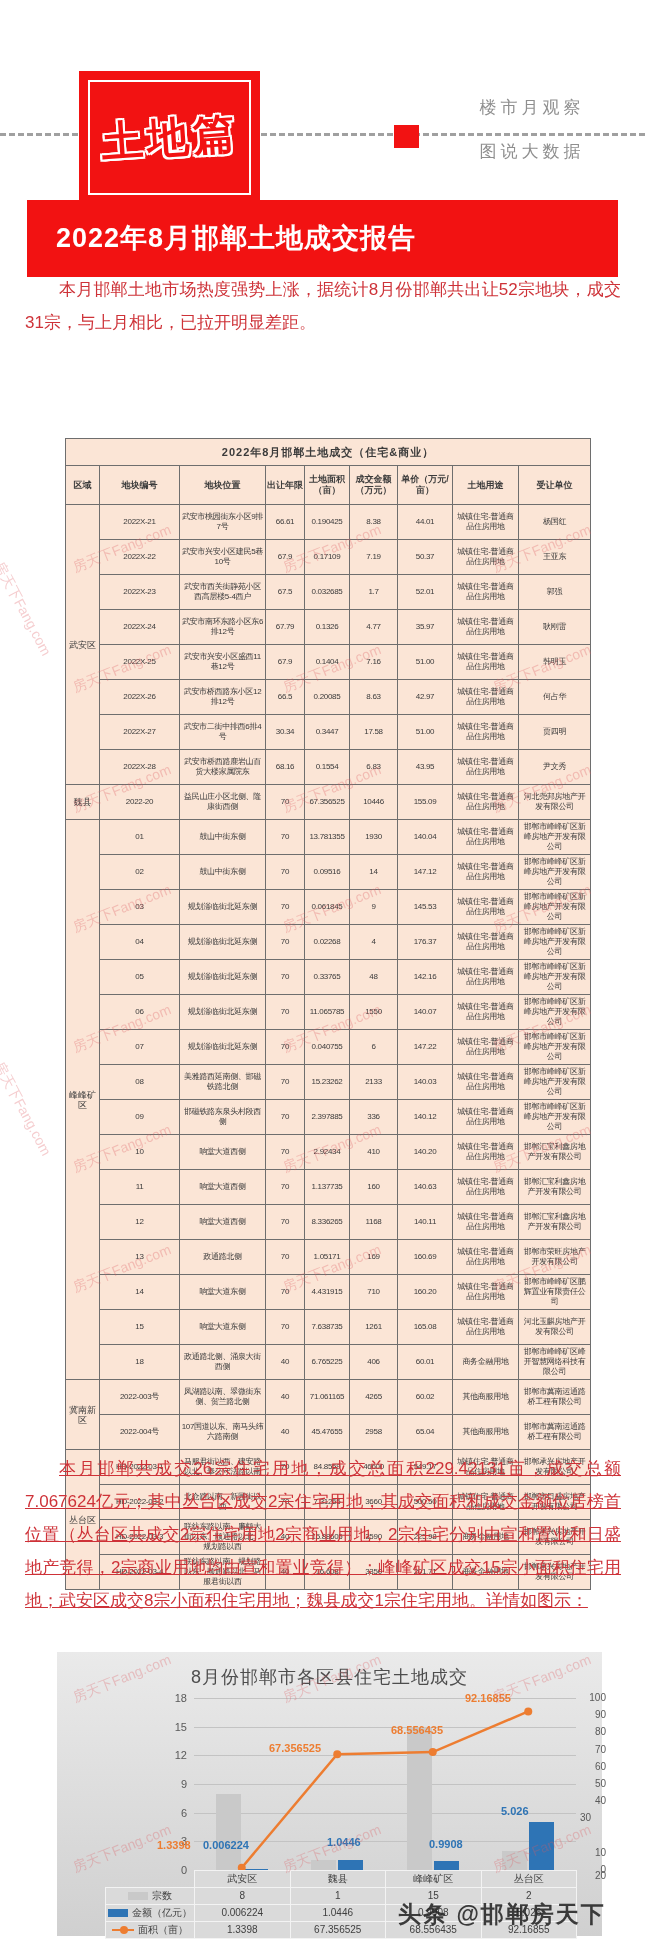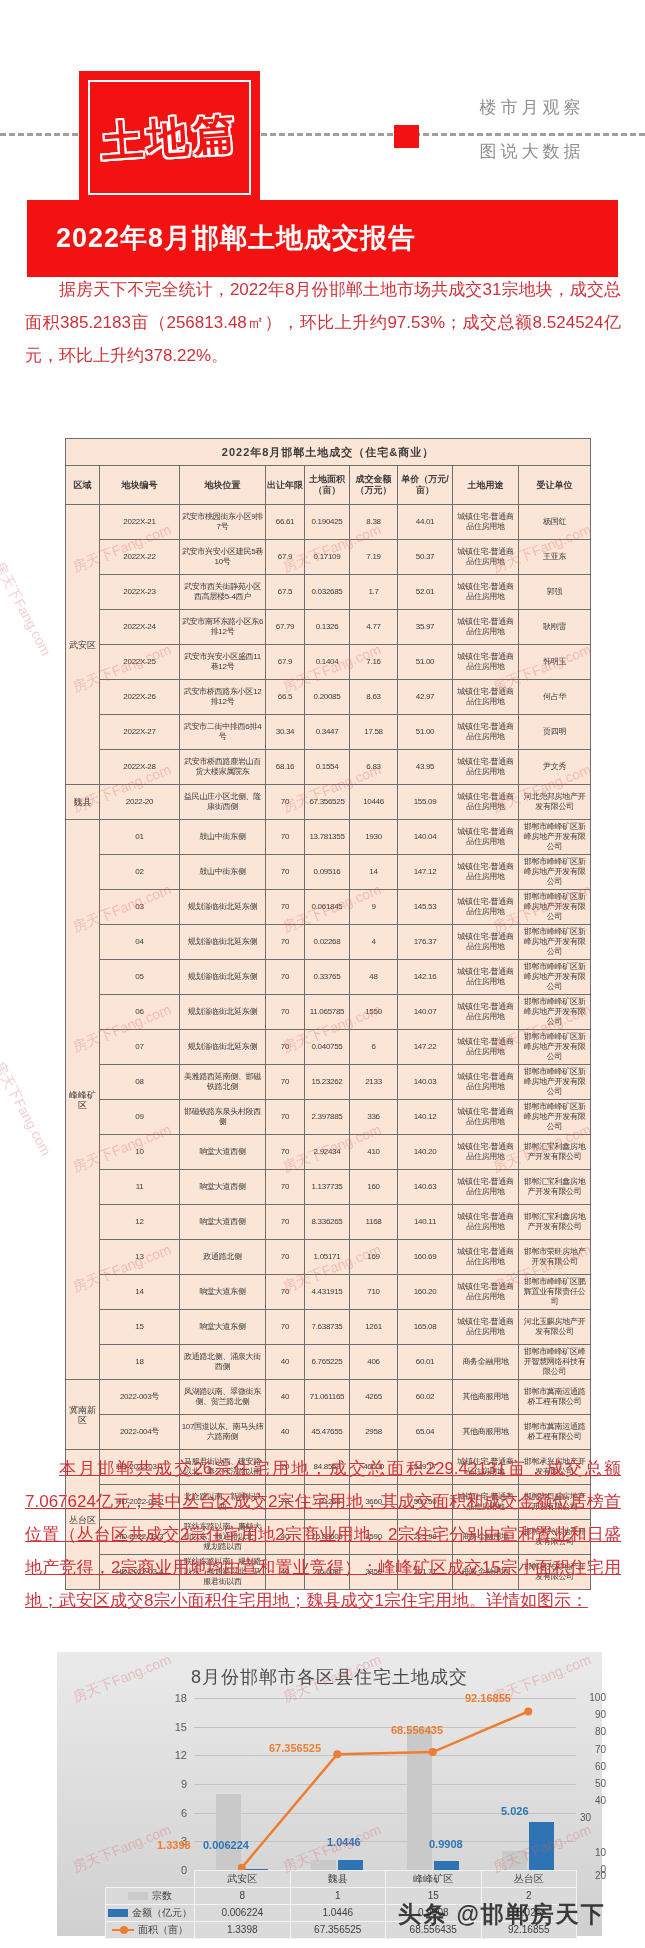--- a/index.html
+++ b/index.html
@@ -74,21 +74,21 @@
 </div>
 <div class="red-sq"></div>
 <div class="tagline">
   <div class="t1">楼市月观察</div>
   <div class="t2">图说大数据</div>
 </div>
 
 <div class="banner">2022年8月邯郸土地成交报告</div>
 
 <div class="intro redtext">
-  <p>据房天下不完全统计，2022年8月份邯郸土地市场共成交31宗地块，成交总面积385.2183亩（256813.48㎡），环比上升约97.53%；成交总额8.524524亿元，环比上升约378.22%。</p>
+  <p>本月邯郸土地市场热度强势上涨，据统计8月份邯郸共出让52宗地块，成交31宗，与上月相比，已拉开明显差距。</p>
 </div>
 
 <table class="land-table" id="land-table">
     <colgroup>
       <col style="width: 34px;">
       <col style="width: 80px;">
       <col style="width: 86px;">
       <col style="width: 39px;">
       <col style="width: 45px;">
       <col style="width: 48px;">

